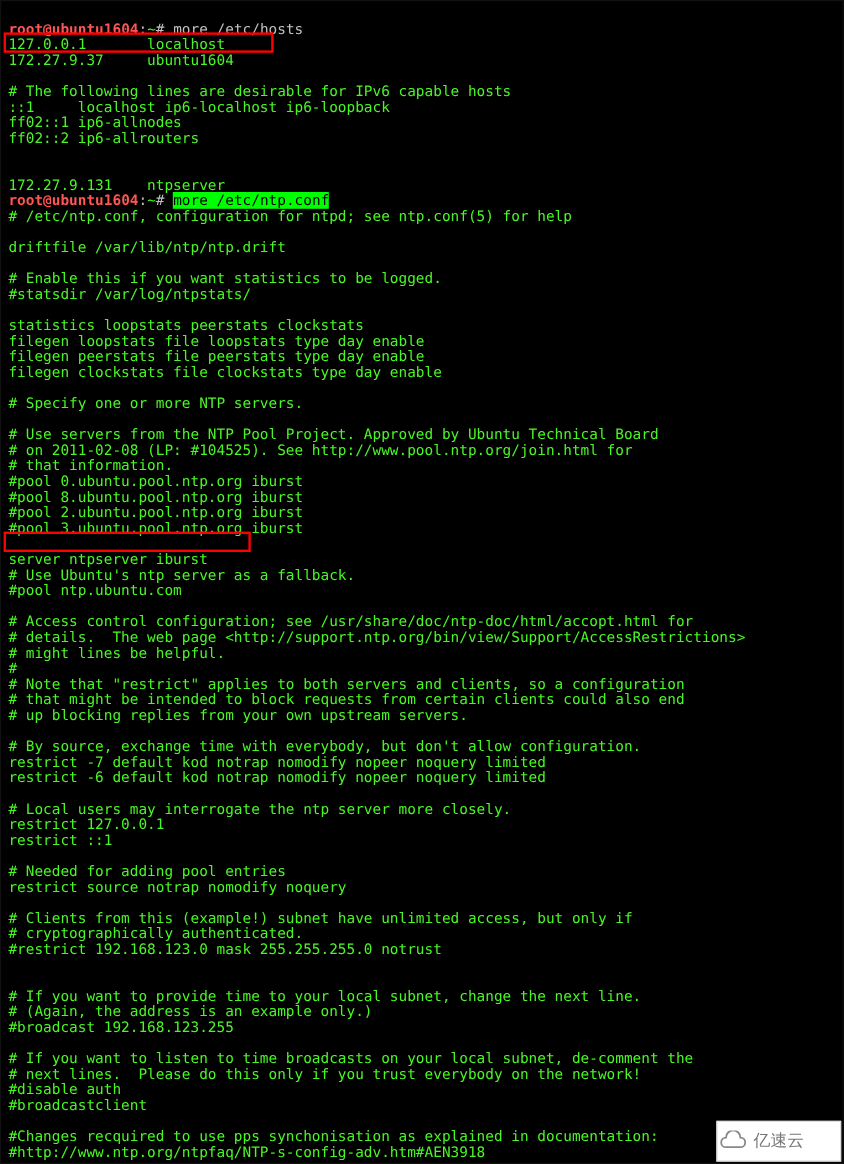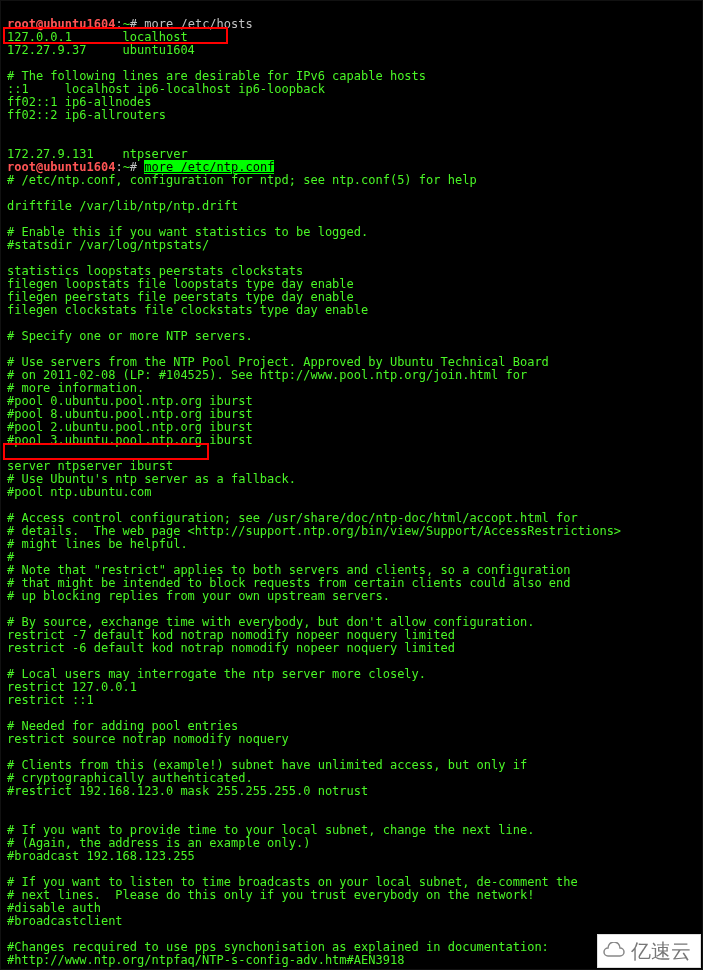--- a/index.html
+++ b/index.html
@@ -21,43 +21,43 @@
     padding: 4px 6px 6px 6px;
     white-space: pre;
     border: 1px solid #111;
     box-sizing: border-box;
   }
   .root   { color: #ff5555; font-weight: bold; }
   .path   { color: #4af626; }
   .prompt-sym { color: #c0c0c0; }
   .cmd    { color: #c0c0c0; margin-top: 38px; }
   .out    { color: #4af626; }
-  .newcmd { background: #00ff00; color: #000; text-decoration: underline; }
+  .newcmd { background: #00ff00; color: #000; }
   .box-red {
     position: absolute;
     border: 2px solid #ff0000;
     box-sizing: border-box;
     pointer-events: none;
   }
   #box1 { left: 3px; top: 27px; width: 225px; height: 17px; }
   #box2 { left: 3px; top: 443px; width: 206px; height: 17px; }
   .watermark {
     position: absolute;
     right: 2px;
     bottom: 2px;
     width: 104px;
     height: 34px;
     background: #ffffff;
     color: #777;
     font-family: Arial, sans-serif;
-    font-size: 20px;
+    font-size: 14px;
     border: 1px solid #ddd;
     display: flex;
     align-items: center;
-    justify-content: center;
+    justify-content: flex-start;
     padding-right: 6px;
     box-sizing: border-box;
   }
   .watermark svg { margin-right: 4px; }
 </style>
 </head>
 <body>
 
 <div class="terminal">
 <span class="root">root</span><span class="root">@</span><span class="root">ubuntu1604</span><span class="prompt-sym">:</span><span class="path">~</span><span class="prompt-sym">#</span><span class="cmd"> </span><span class="cmd">more /etc/hosts</span>
@@ -81,21 +81,21 @@
 <span class="out"></span>
 <span class="out">statistics loopstats peerstats clockstats</span>
 <span class="out">filegen loopstats file loopstats type day enable</span>
 <span class="out">filegen peerstats file peerstats type day enable</span>
 <span class="out">filegen clockstats file clockstats type day enable</span>
 <span class="out"></span>
 <span class="out"># Specify one or more NTP servers.</span>
 <span class="out"></span>
 <span class="out"># Use servers from the NTP Pool Project. Approved by Ubuntu Technical Board</span>
 <span class="out"># on 2011-02-08 (LP: #104525). See http://www.pool.ntp.org/join.html for</span>
-<span class="out"># more information.</span>
+<span class="out"># that information.</span>
 <span class="out">#pool 0.ubuntu.pool.ntp.org iburst</span>
 <span class="out">#pool 8.ubuntu.pool.ntp.org iburst</span>
 <span class="out">#pool 2.ubuntu.pool.ntp.org iburst</span>
 <span class="out">#pool 3.ubuntu.pool.ntp.org iburst</span>
 <span class="out"></span>
 <span class="out">server ntpserver iburst</span>
 <span class="out"># Use Ubuntu's ntp server as a fallback.</span>
 <span class="out">#pool ntp.ubuntu.com</span>
 <span class="out"></span>
 <span class="out"># Access control configuration; see /usr/share/doc/ntp-doc/html/accopt.html for</span>

